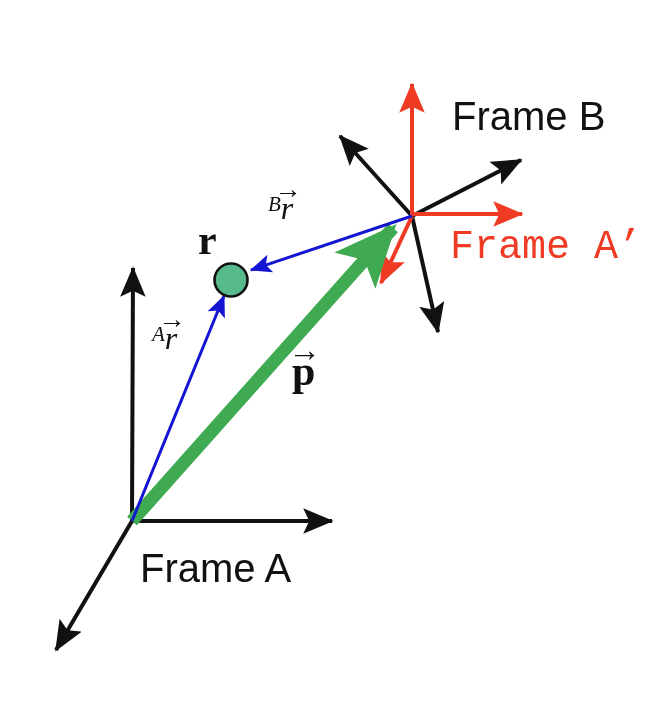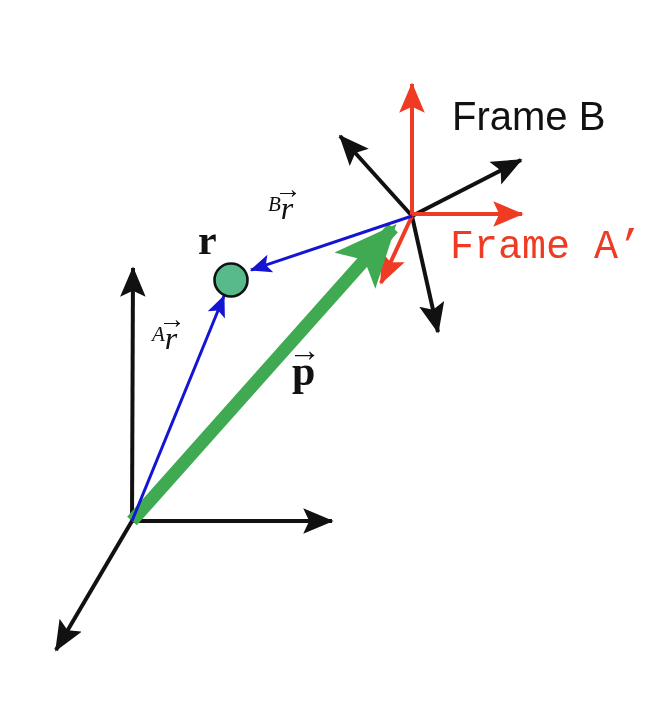--- a/index.html
+++ b/index.html
@@ -175,20 +175,21 @@
       <line x1="412" y1="216" x2="251" y2="270" stroke="#1414d2" stroke-width="3" marker-end="url(#arw-blue)"></line>
     </g>
 
     <circle cx="231" cy="280" r="16.5" fill="#58b98b" stroke="#111111" stroke-width="2.6"></circle>
   </svg>
 
   <div class="frame-label" id="label-frame-b">Frame B</div>
 
   <div class="frame-label" id="label-frame-a-prime">Frame A’</div>
 
+  <div class="frame-label" id="label-frame-a">Frame A</div>
 
   <div class="math-label" id="label-r-point">r</div>
 
   <div class="math-label" id="label-p-vec">
     <span class="vec-stack">
       <span class="vec-arrow-over">→</span>
       <span>p</span>
     </span>
   </div>
 

